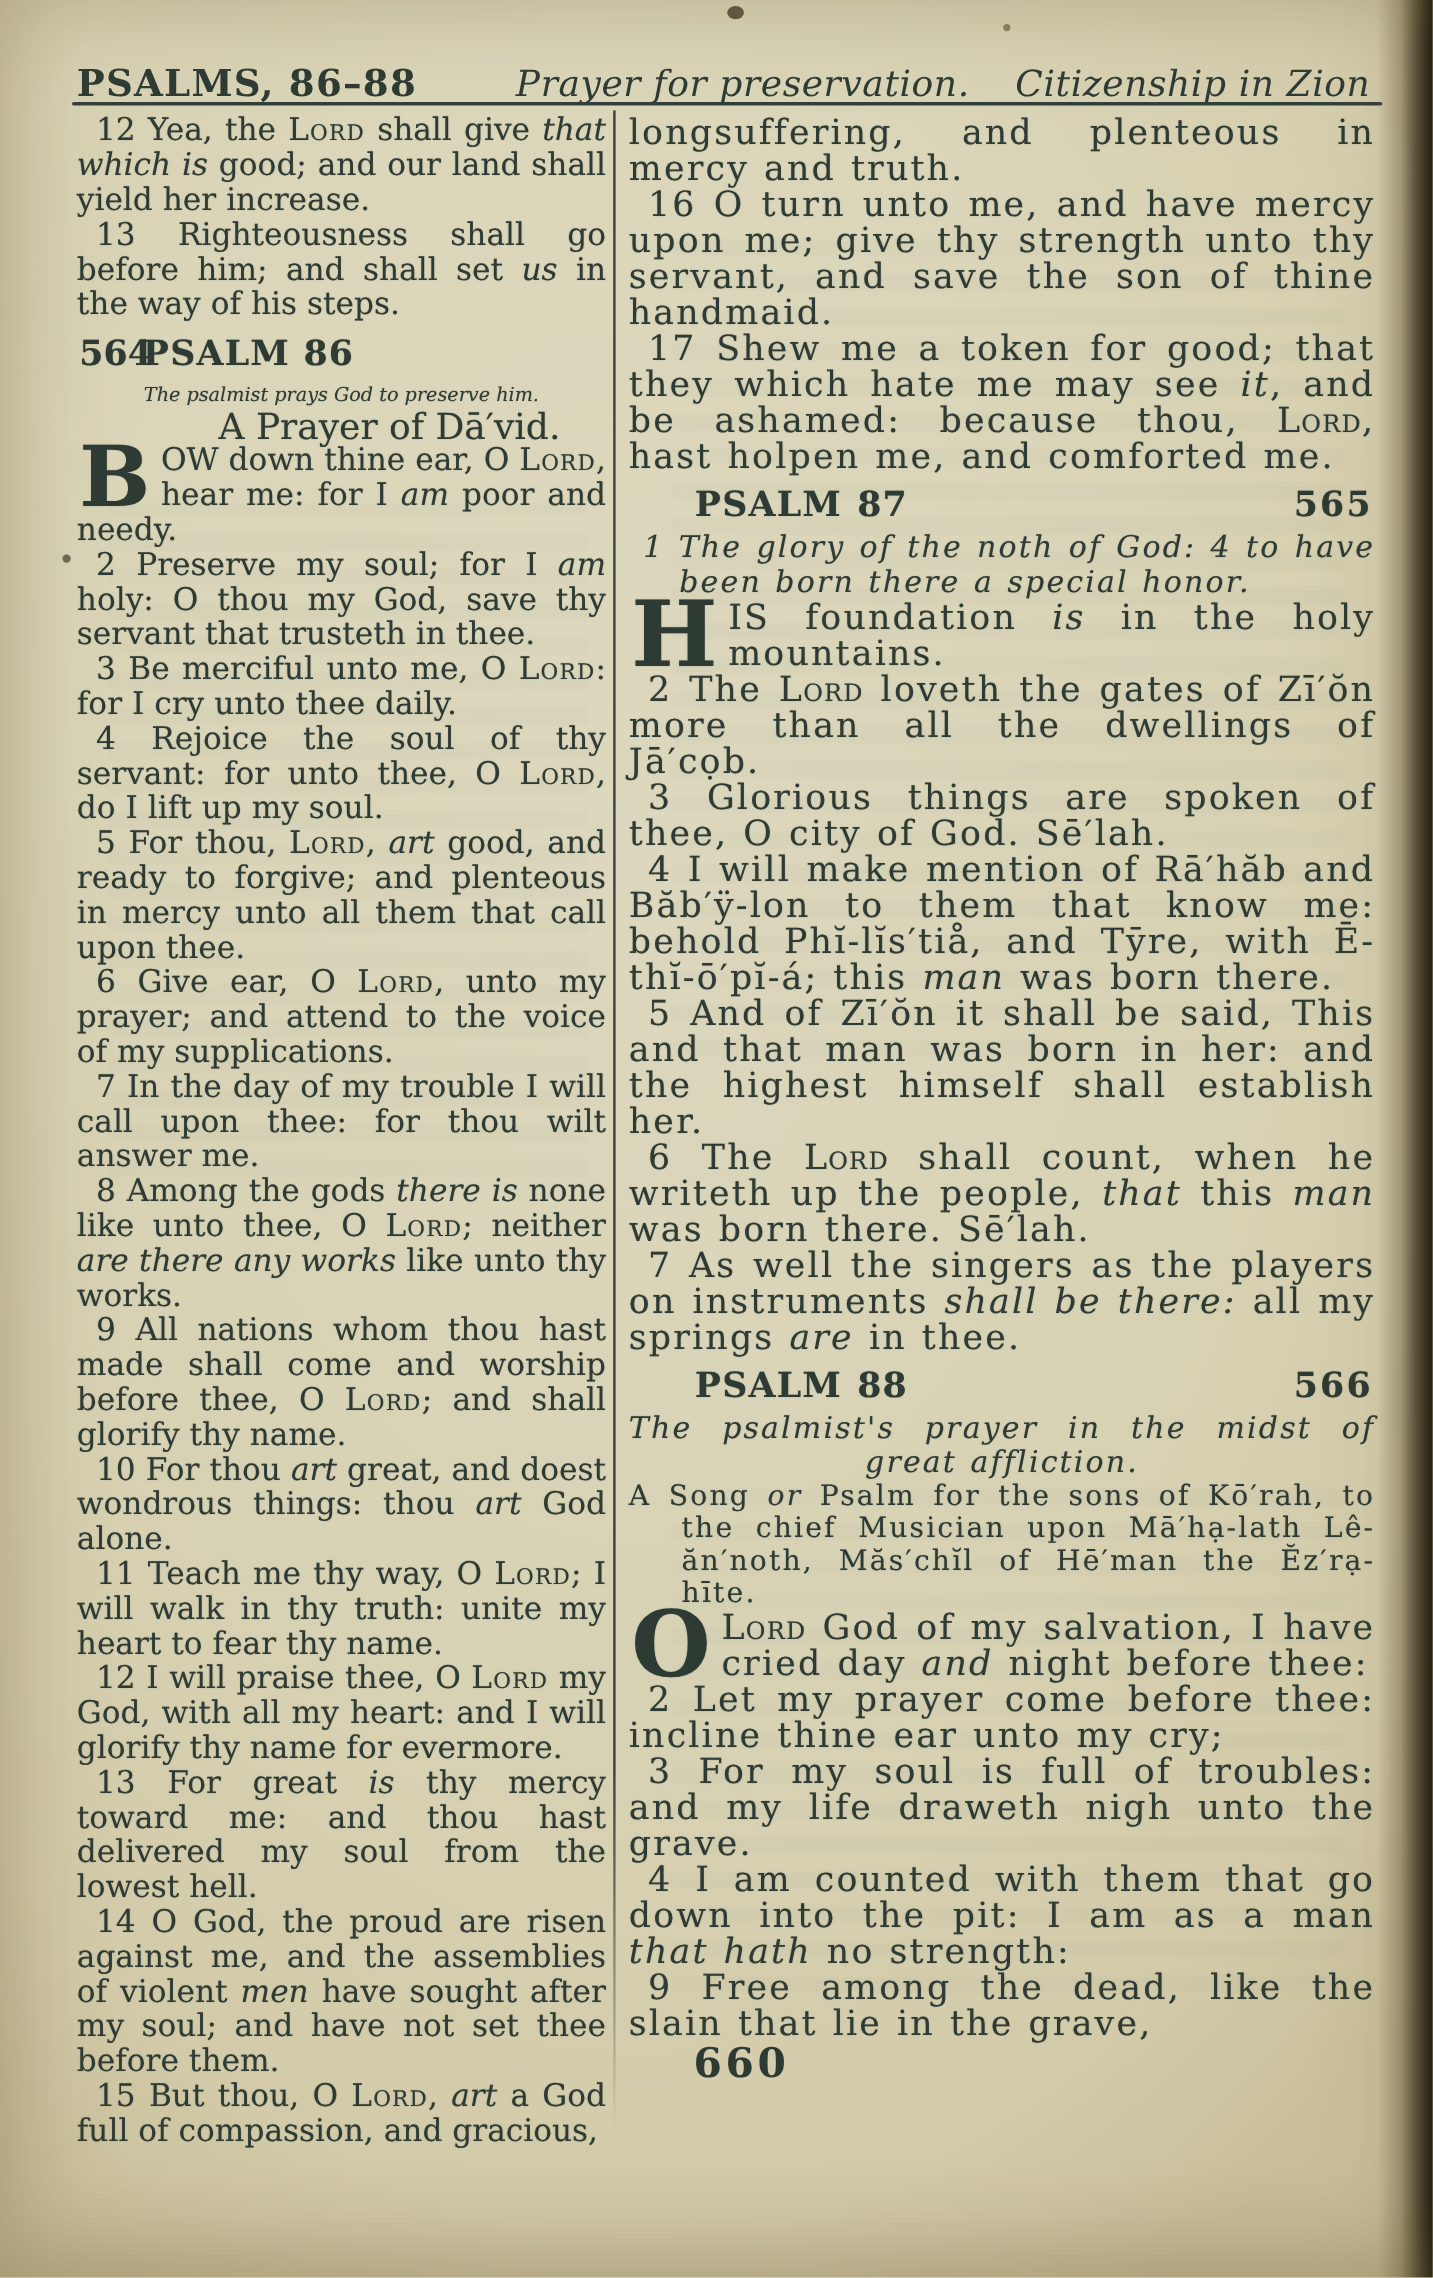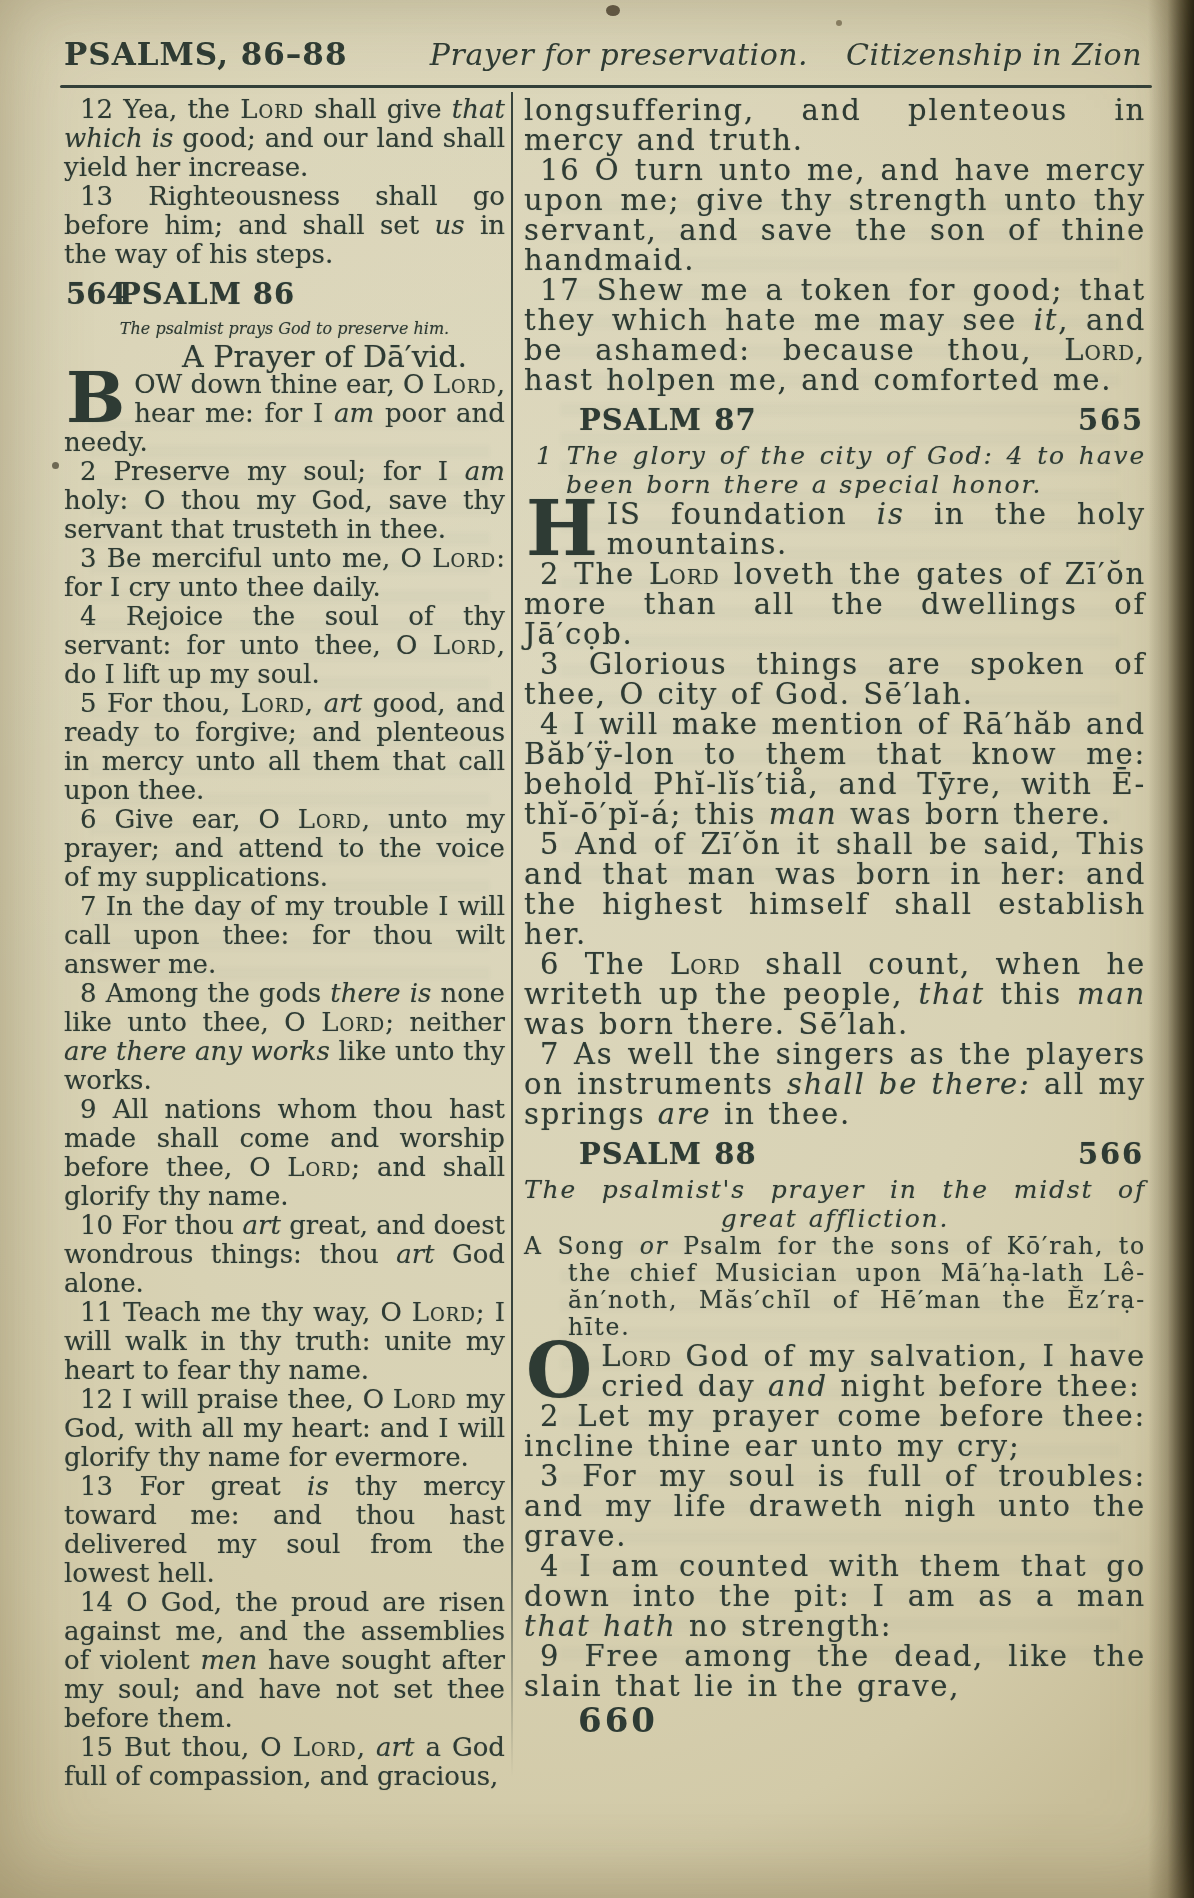--- a/index.html
+++ b/index.html
@@ -18,21 +18,21 @@
   }
   .binding{
     position:absolute;top:0;bottom:0;right:0;width:46px;
     background:linear-gradient(90deg, rgba(74,64,40,0) 0%, rgba(86,75,48,0.35) 42%, #57503a 70%, #2b2718 87%, #0f0d07 100%);
   }
   .ghost{position:absolute;pointer-events:none;opacity:.45;filter:blur(2px);
     background:repeating-linear-gradient(0deg, rgba(120,142,128,0.10) 0 13px, rgba(0,0,0,0) 13px 29px);}
   .speck{position:absolute;border-radius:50%;}
 
   .header{
-    position:absolute;left:64px;right:52px;top:36px;
+    position:absolute;left:64px;right:52px;top:52px;
     display:flex;justify-content:space-between;align-items:baseline;
   }
   .header-title{font-weight:bold;font-size:31px;letter-spacing:1px;}
   .header-desc{font-style:italic;font-size:30px;display:flex;gap:38px;letter-spacing:0.5px;}
   .rule{position:absolute;left:60px;width:1092px;top:85px;height:3px;background:#33403a;border-radius:2px;}
   .divider{position:absolute;left:511px;top:92px;width:2px;height:1685px;
     background:linear-gradient(#36423b, #36423b 82%, rgba(54,66,59,0));}
 
   .col{position:absolute;top:95px;text-align:justify;}
   .col p{margin:0;}
@@ -108,21 +108,21 @@
       <p class="verse">12 I will praise thee, O <span class="sc">Lord</span> my God, with all my heart: and I will glorify thy name for evermore.</p>
       <p class="verse">13 For great <em>is</em> thy mercy toward me: and thou hast delivered my soul from the lowest hell.</p>
       <p class="verse">14 O God, the proud are risen against me, and the assemblies of violent <em>men</em> have sought after my soul; and have not set thee before them.</p>
       <p class="verse">15 But thou, O <span class="sc">Lord</span>, <em>art</em> a God full of compassion, and gracious,</p>
     </div>
   <div class="col col-right">
       <p class="verse cont">longsuffering, and plenteous in mercy and truth.</p>
       <p class="verse">16 O turn unto me, and have mercy upon me; give thy strength unto thy servant, and save the son of thine handmaid.</p>
       <p class="verse">17 Shew me a token for good; that they which hate me may see <em>it</em>, and be ashamed: because thou, <span class="sc">Lord</span>, hast holpen me, and comforted me.</p>
       <div class="psalm-heading"><span class="ps-title">PSALM 87</span><span class="ps-num nr">565</span></div>
-      <p class="summary hang">1 <em>The glory of the city of God:</em> 4 <em>to have been born there a special honor.</em></p>
+      <p class="summary hang">1 <em>The glory of the noth of God:</em> 4 <em>to have been born there a special honor.</em></p>
       <p class="verse drop"><span class="dropcap">H</span>IS foundation <em>is</em> in the holy mountains.</p>
       <p class="verse">2 The <span class="sc">Lord</span> loveth the gates of Zī′ŏn more than all the dwellings of Jā′cọb.</p>
       <p class="verse">3 Glorious things are spoken of thee, O city of God. Sē′lah.</p>
       <p class="verse">4 I will make mention of Rā′hăb and Băb′ÿ-lon to them that know me: behold Phĭ-lĭs′tiå, and Tȳre, with Ē-thĭ-ō′pĭ-á; this <em>man</em> was born there.</p>
       <p class="verse">5 And of Zī′ŏn it shall be said, This and that man was born in her: and the highest himself shall establish her.</p>
       <p class="verse">6 The <span class="sc">Lord</span> shall count, when he writeth up the people, <em>that</em> this <em>man</em> was born there. Sē′lah.</p>
       <p class="verse">7 As well the singers as the players on instruments <em>shall be there:</em> all my springs <em>are</em> in thee.</p>
       <div class="psalm-heading"><span class="ps-title">PSALM 88</span><span class="ps-num nr">566</span></div>
       <p class="summary center-last"><em>The psalmist's prayer in the midst of great affliction.</em></p>
       <p class="source hang">A Song <em>or</em> Psalm for the sons of Kō′rah, to the chief Musician upon Mā′hạ-lath Lê-ăn′noth, Măs′chĭl of Hē′man the Ĕz′rạ-hīte.</p>

